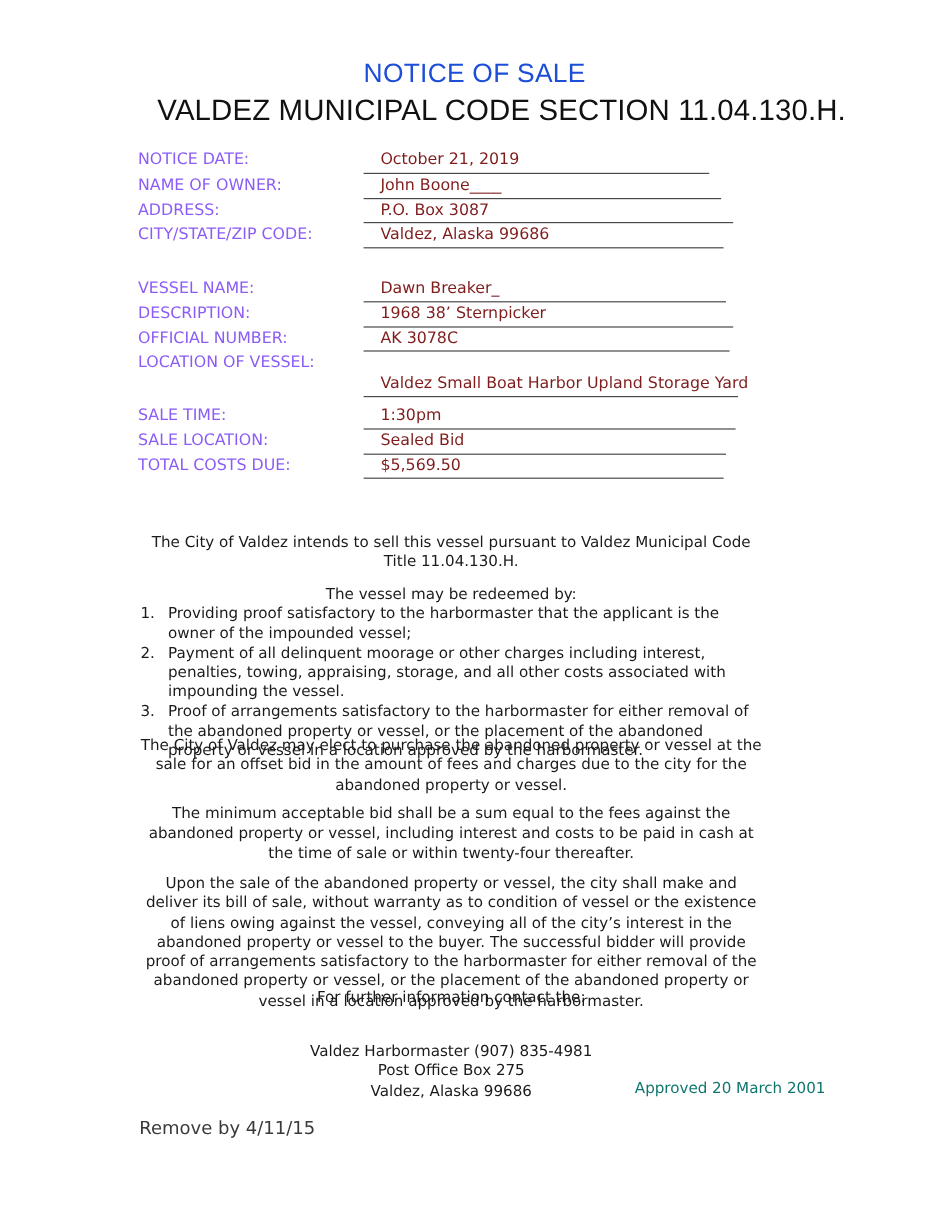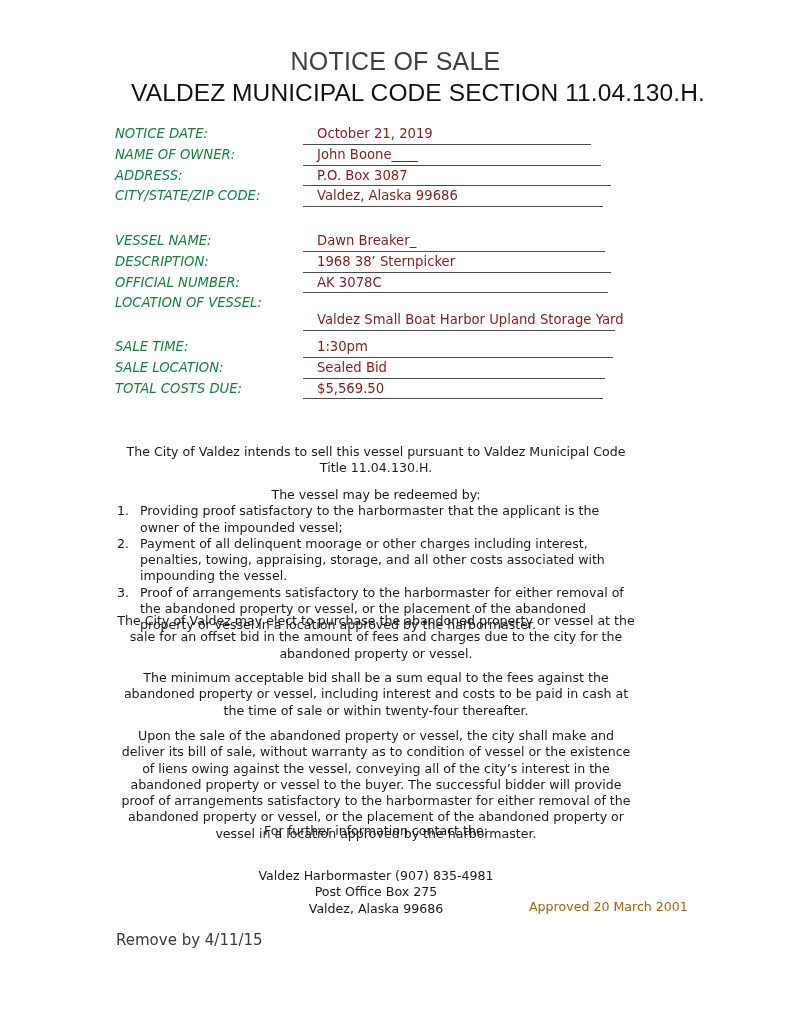--- a/index.html
+++ b/index.html
@@ -24,25 +24,25 @@
   
   .title-block {
     position: absolute;
     top: 46px;
     left: 0;
     width: 791px;
     text-align: center;
   }
   .title-line-1 {
     font-family: "Liberation Sans", sans-serif;
-    font-size: 25px;
+    font-size: 22px;
     font-weight: 400;
     letter-spacing: 0.2px;
     line-height: 30px;
-    color: #404040;
+    color: #1d4ed8;
   }
   .title-line-2 {
     font-family: "Liberation Sans", sans-serif;
     font-size: 24.5px;
     font-weight: 400;
     letter-spacing: 0.1px;
     line-height: 30px;
     color: #111111;
     margin-top: 2px;
     padding-left: 45px;
@@ -62,22 +62,21 @@
     position: relative;
     height: 20.8px;
     font-size: 13.2px;
     line-height: 20.8px;
   }
   .field-label {
     position: absolute;
     left: 0;
     top: 0;
     white-space: nowrap;
-    color: #15803d;
-    font-style: italic;
+    color: #8b5cf6;
   }
   .field-value-wrap {
     position: absolute;
     left: 188px;
     top: 0;
     height: 20.8px;
     border-bottom: 1.15px solid #4a4a4a;
   }
   .field-value {
     display: inline-block;
@@ -123,21 +122,21 @@
     top: 0;
   }
 
   
   .approval {
     position: absolute;
     top: 899px;
     left: 529px;
     font-size: 12.6px;
     line-height: 16.3px;
-    color: #a16207;
+    color: #0f766e;
     white-space: nowrap;
   }
   .remove-note {
     position: absolute;
     top: 934px;
     left: 116px;
     font-size: 15px;
     line-height: 13px;
     color: #3a3a3a;
     white-space: nowrap;

